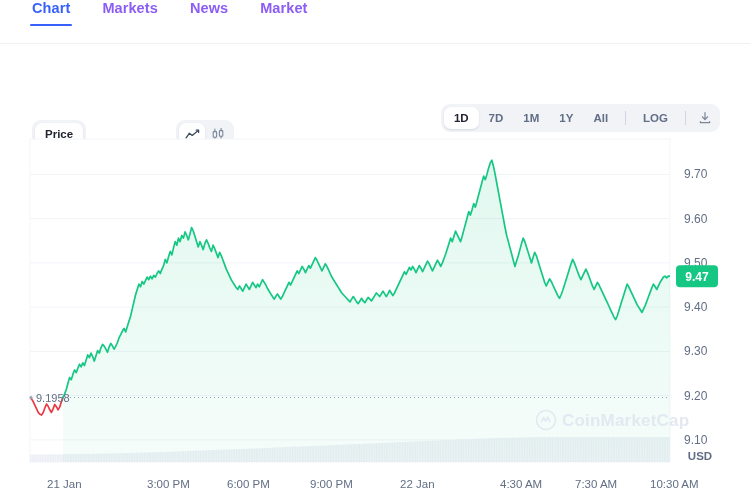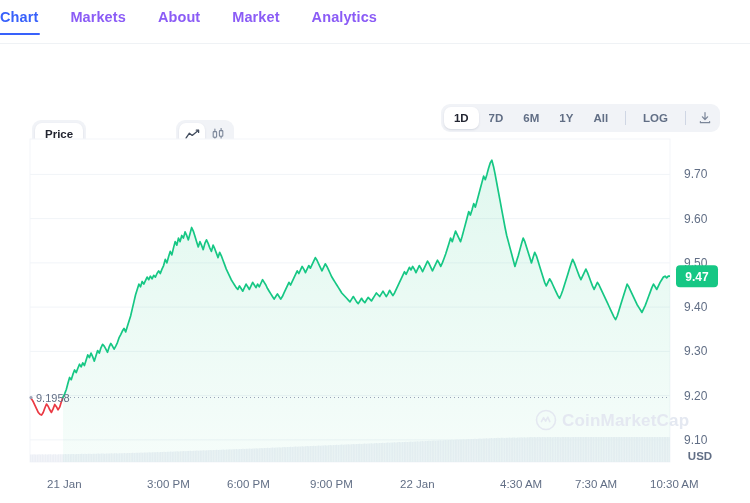--- a/index.html
+++ b/index.html
@@ -7,21 +7,22 @@
     width: 750px; height: 503px;
     background: #ffffff;
     font-family: "Liberation Sans", sans-serif;
     overflow: hidden;
   }
   #root { position: relative; width: 750px; height: 503px; background:#fff; }
 
   
   .tabbar {
     position: absolute; left: 0; top: 0; width: 750px; height: 44px;
-    display: flex; align-items: center;
+    display: flex; align-items: flex-start;
+    padding-left: 32px;
     border-bottom: 1px solid #eff2f5;
   }
   .tab {
     position: relative;
     font-size: 14.5px; font-weight: 700; color: #8b5cf6;
     padding: 0 0 9px 0; margin-right: 32px;
     cursor: pointer; letter-spacing: .1px; white-space: nowrap;
   }
   .tab.active { color: #3861fb; }
   .tab.active::after {
@@ -77,23 +78,22 @@
     letter-spacing: .2px;
   }
 </style>
 </head>
 <body>
 <div id="root">
 
 <div class="tabbar">
   <div class="tab active"><span>Chart</span></div>
   <div class="tab"><span>Markets</span></div>
-  <div class="tab"><span>About</span></div>
+  <div class="tab"><span>News</span></div>
   <div class="tab"><span>Market</span></div>
-  <div class="tab"><span>Analytics</span></div>
 </div>
 
 <div class="toolbar">
 
   <div class="seg" id="seg-pricecap">
     <div class="seg-item active">Price</div>
   </div>
 
   <div class="seg" id="seg-charttype">
     <div class="seg-item seg-icon active">
@@ -108,21 +108,21 @@
         <path d="M3.9 1 L3.9 3.6 M3.9 9.2 L3.9 11.8" stroke="#7b8699" stroke-width="1.1" stroke-linecap="round"></path>
         <rect x="8.4" y="2.6" width="3.4" height="5.6" rx="0.7" stroke="#7b8699" stroke-width="1.1"></rect>
         <path d="M10.1 0.4 L10.1 2.6 M10.1 8.2 L10.1 10.6" stroke="#7b8699" stroke-width="1.1" stroke-linecap="round"></path>
       </svg>
     </div>
   </div>
 
   <div class="seg" id="seg-range">
     <div class="seg-item active">1D</div>
     <div class="seg-item">7D</div>
-    <div class="seg-item">6M</div>
+    <div class="seg-item">1M</div>
     <div class="seg-item">1Y</div>
     <div class="seg-item">All</div>
     <div class="seg-div"></div>
     <div class="seg-item">LOG</div>
     <div class="seg-div"></div>
     <div class="icon-btn">
       <svg width="14" height="14" viewBox="0 0 14 14" fill="none">
         <path d="M7 1.6 L7 8.2 M4.4 5.8 L7 8.5 L9.6 5.8" stroke="#7b8699" stroke-width="1.2" stroke-linecap="round" stroke-linejoin="round"></path>
         <path d="M2.4 10.6 L2.4 11.7 L11.6 11.7 L11.6 10.6" stroke="#7b8699" stroke-width="1.2" stroke-linecap="round" stroke-linejoin="round"></path>
       </svg>

